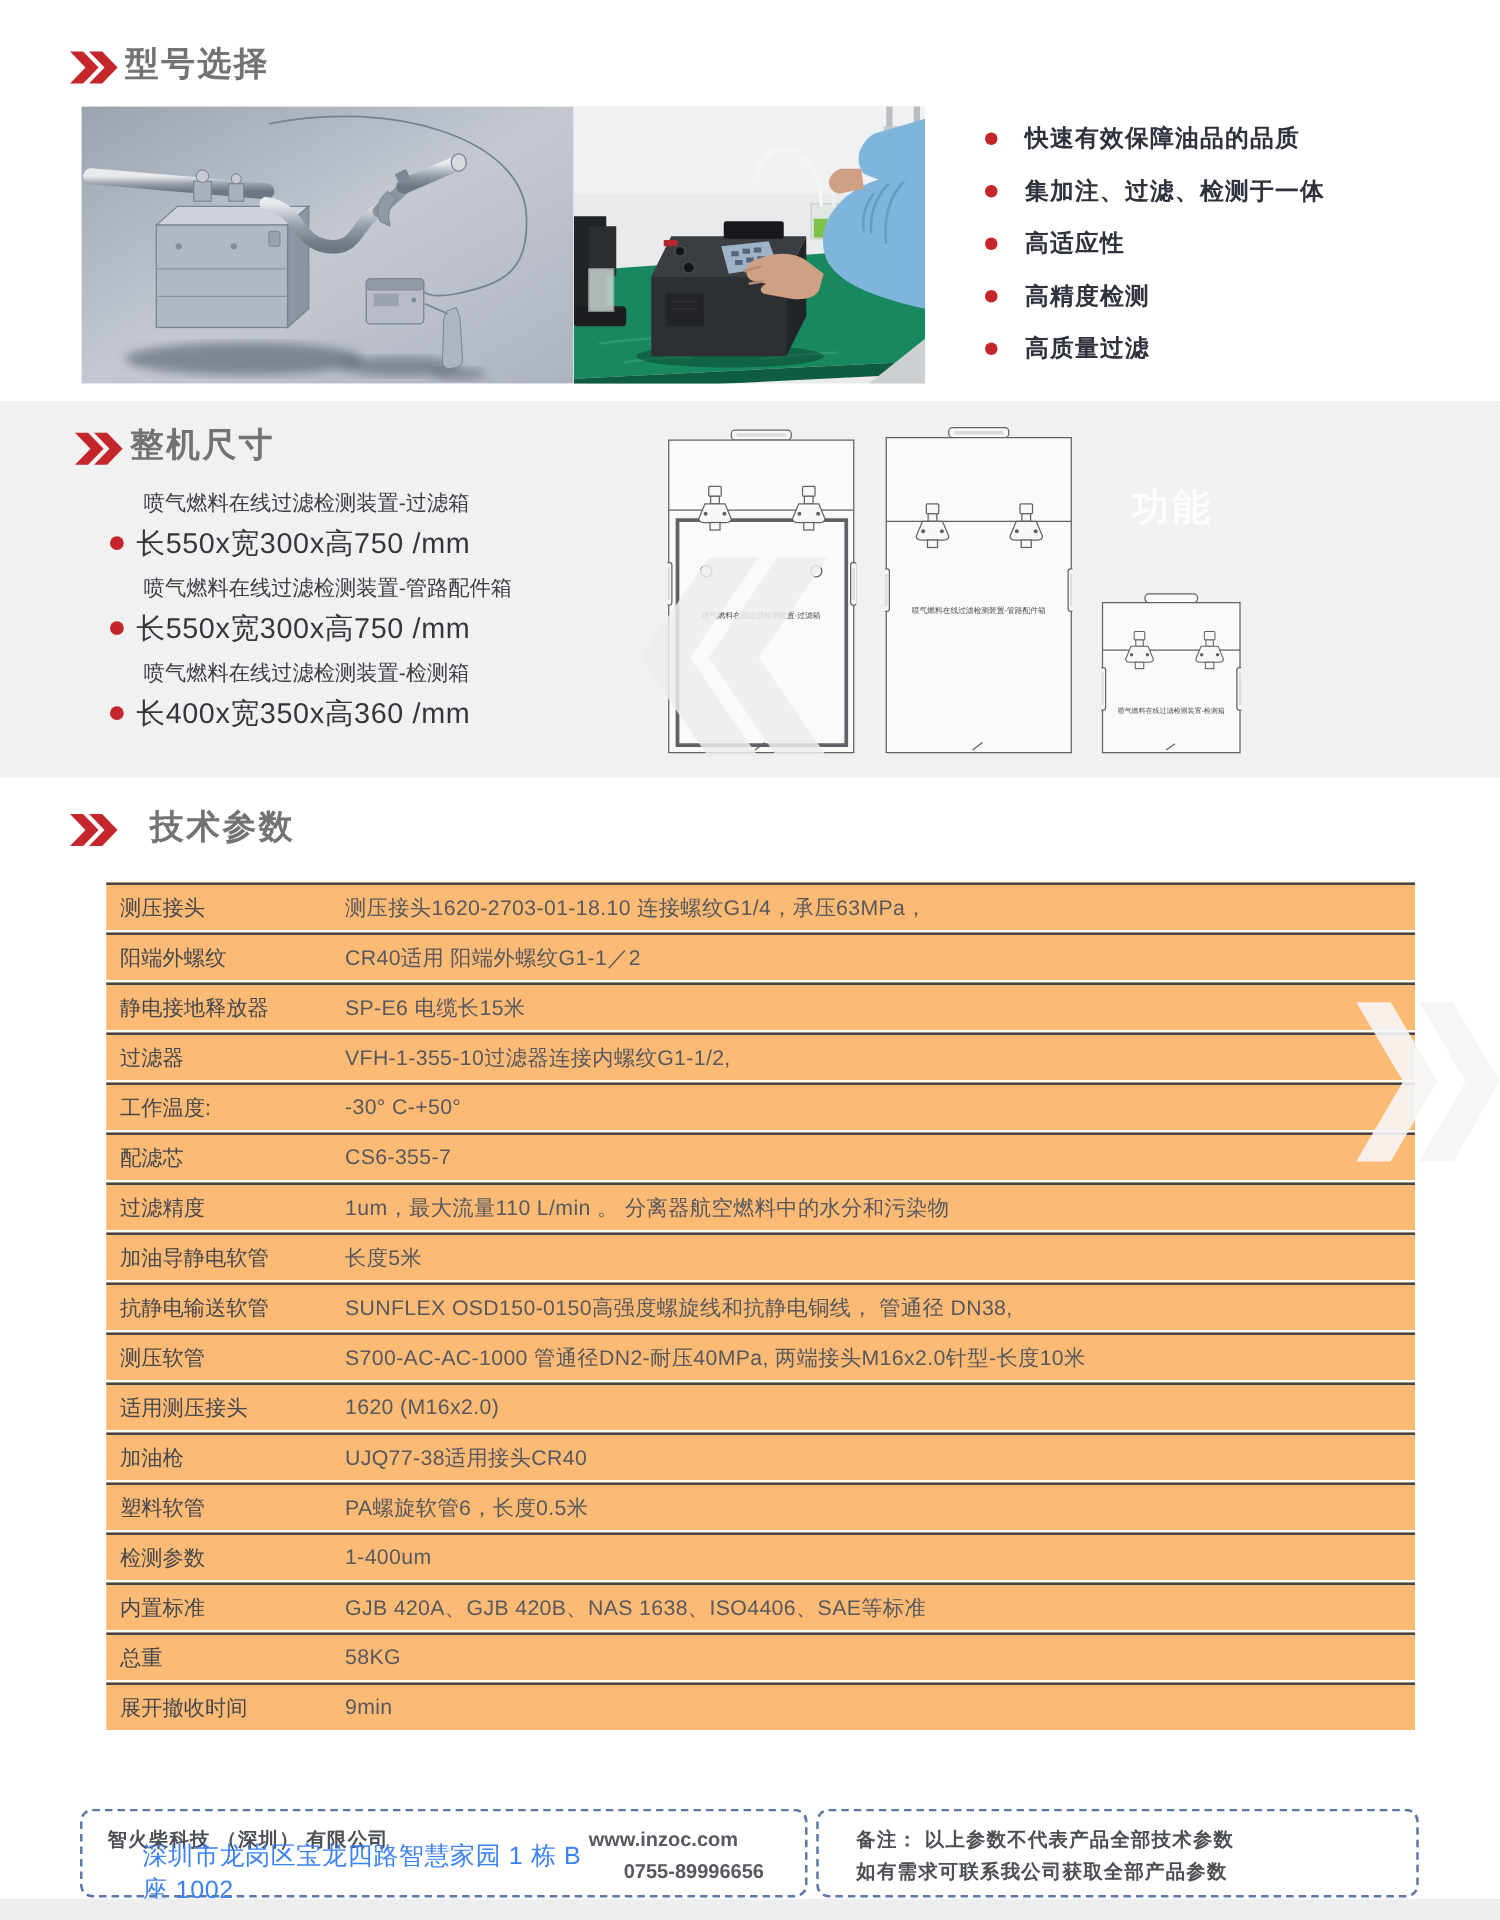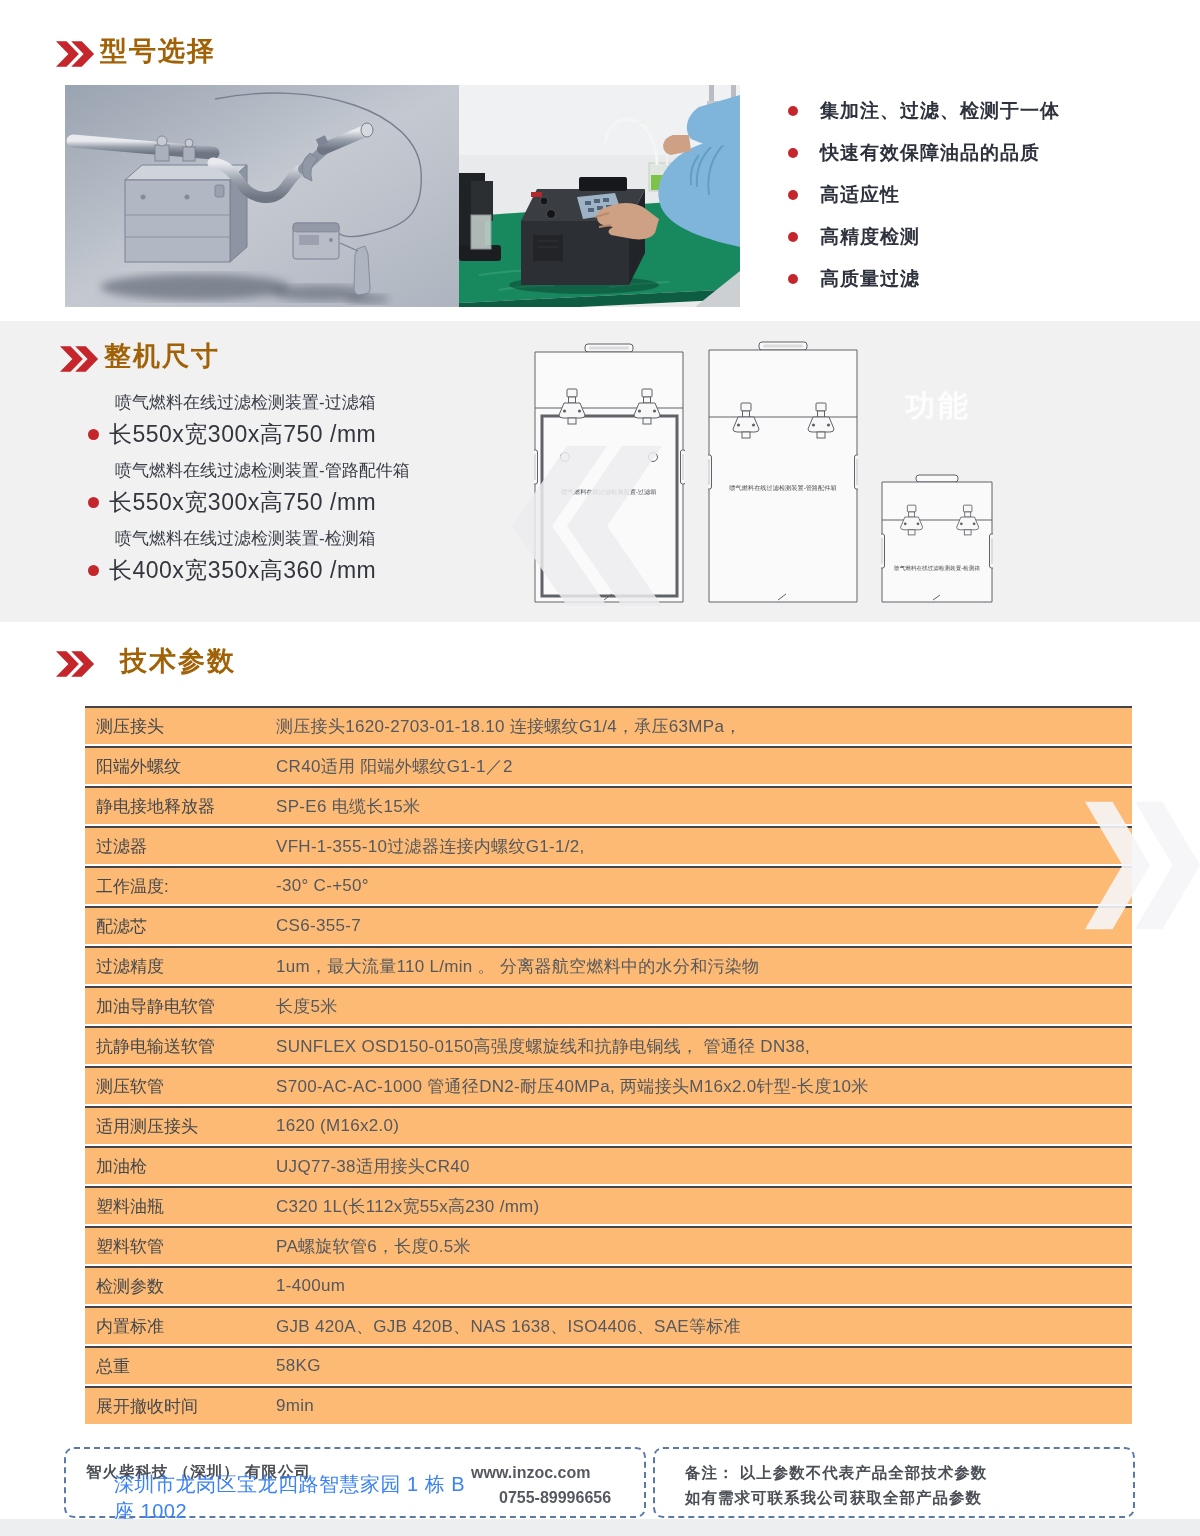--- a/index.html
+++ b/index.html
@@ -2,21 +2,21 @@
 <html><head>
 <meta charset="utf-8">
 <style>
   html,body{margin:0;padding:0;}
   body{width:1200px;height:1536px;position:relative;background:#ffffff;
        font-family:"Liberation Sans","DejaVu Sans",sans-serif;overflow:hidden;}
   .abs{position:absolute;}
 
   
   .sec-chevron{position:absolute;width:40px;height:28px;}
-  .sec-title{position:absolute;font-size:27px;font-weight:bold;color:#a16207;letter-spacing:2px;margin:0;}
+  .sec-title{position:absolute;font-size:27px;font-weight:bold;color:#737373;letter-spacing:2px;margin:0;}
 
   
   .cad-img{left:65px;top:85px;width:394px;height:222px;overflow:hidden;}
   .photo-img{left:459px;top:85px;width:281px;height:222px;overflow:hidden;}
   .feature-list{left:788px;top:97px;margin:0;padding:0;list-style:none;}
   .feature-item{display:flex;align-items:center;height:28px;margin-bottom:14px;}
   .dot{width:10px;height:10px;border-radius:50%;background:#c4262c;flex:0 0 auto;}
   .feature-item .dot{margin-right:22px;}
   .feature-text{font-size:19px;font-weight:bold;color:#2e323d;letter-spacing:1px;}
 
@@ -180,26 +180,26 @@
       <path d="M214,50 q-8,2 -10,10 q0,8 8,10 l20,-4 -2,-16 z" fill="#cfa184"></path>
       <path d="M148,122 q-10,2 -10,10 q0,6 6,8 l10,2 q-8,4 -2,8 l22,4 q16,2 22,-6 l4,-14 -16,-12 q-16,-8 -36,0 z" fill="#cfa184"></path>
       <path d="M150,128 l-14,4 M152,140 l-12,2" stroke="#b98a6e" stroke-width="2" fill="none"></path>
     </svg>
   </div>
 
   <ul class="abs feature-list">
 
       <li class="feature-item">
         <span class="dot"></span>
+        <span class="feature-text">快速有效保障油品的品质</span>
+      </li>
+
+      <li class="feature-item">
+        <span class="dot"></span>
         <span class="feature-text">集加注、过滤、检测于一体</span>
-      </li>
-
-      <li class="feature-item">
-        <span class="dot"></span>
-        <span class="feature-text">快速有效保障油品的品质</span>
       </li>
 
       <li class="feature-item">
         <span class="dot"></span>
         <span class="feature-text">高适应性</span>
       </li>
 
       <li class="feature-item">
         <span class="dot"></span>
         <span class="feature-text">高精度检测</span>
@@ -363,24 +363,20 @@
     <div class="spec-row">
       <div class="spec-label">适用测压接头</div>
       <div class="spec-value">1620  (M16x2.0)</div>
     </div>
 
     <div class="spec-row">
       <div class="spec-label">加油枪</div>
       <div class="spec-value">UJQ77-38适用接头CR40</div>
     </div>
 
-    <div class="spec-row">
-      <div class="spec-label">塑料油瓶</div>
-      <div class="spec-value">C320  1L(长112x宽55x高230 /mm)</div>
-    </div>
 
     <div class="spec-row">
       <div class="spec-label">塑料软管</div>
       <div class="spec-value">PA螺旋软管6，长度0.5米</div>
     </div>
 
     <div class="spec-row">
       <div class="spec-label">检测参数</div>
       <div class="spec-value">1-400um</div>
     </div>

